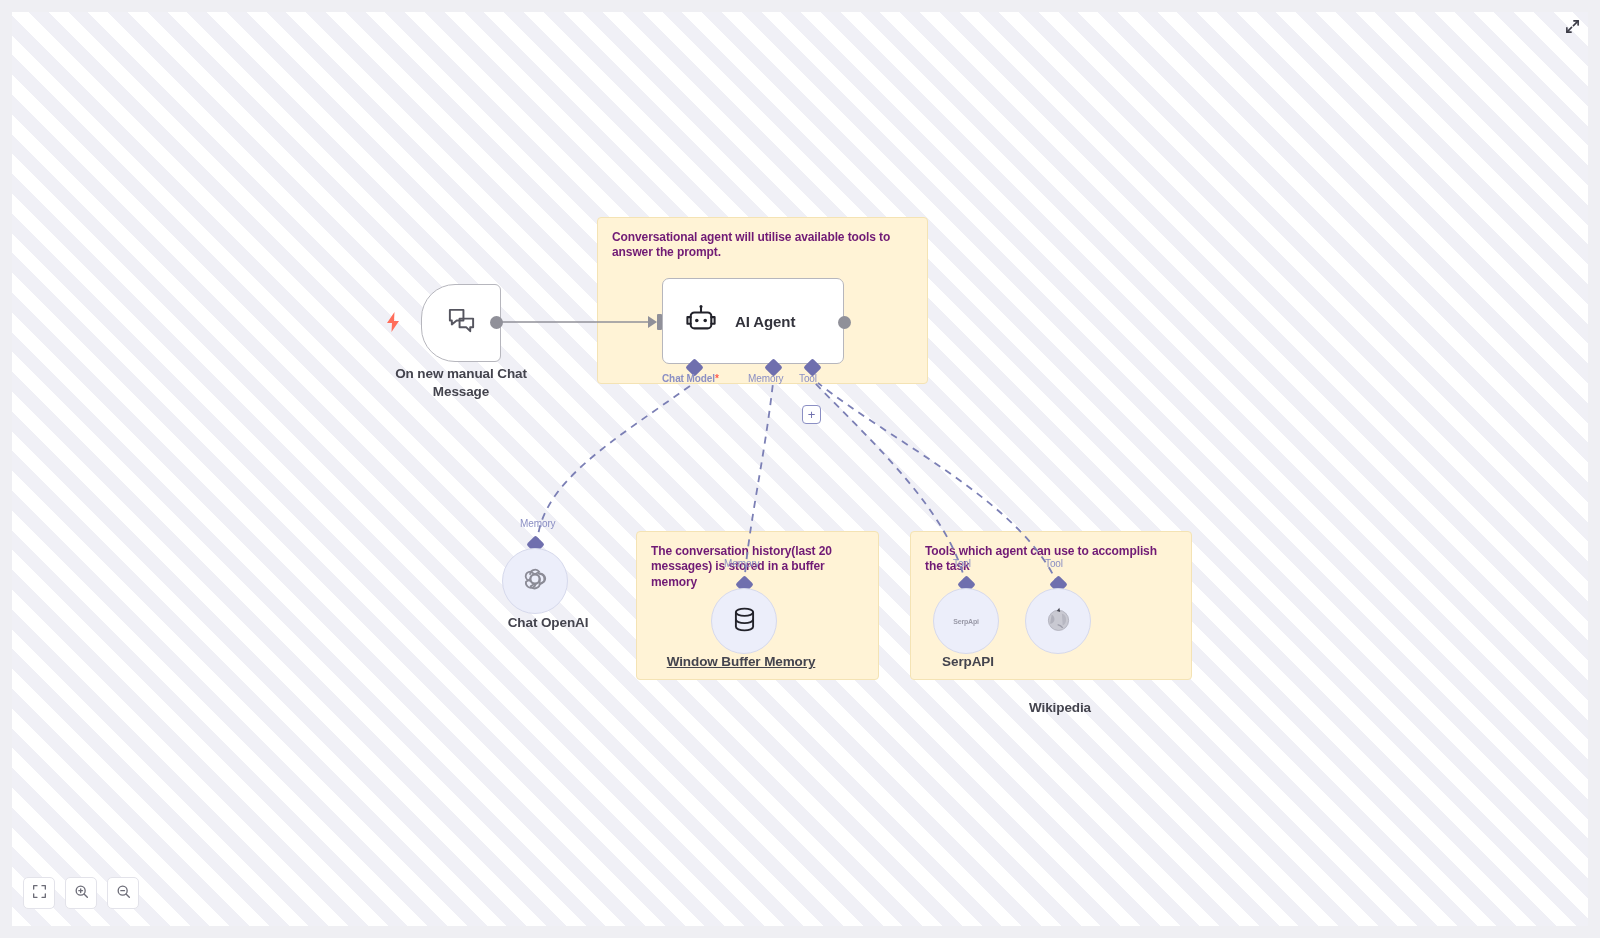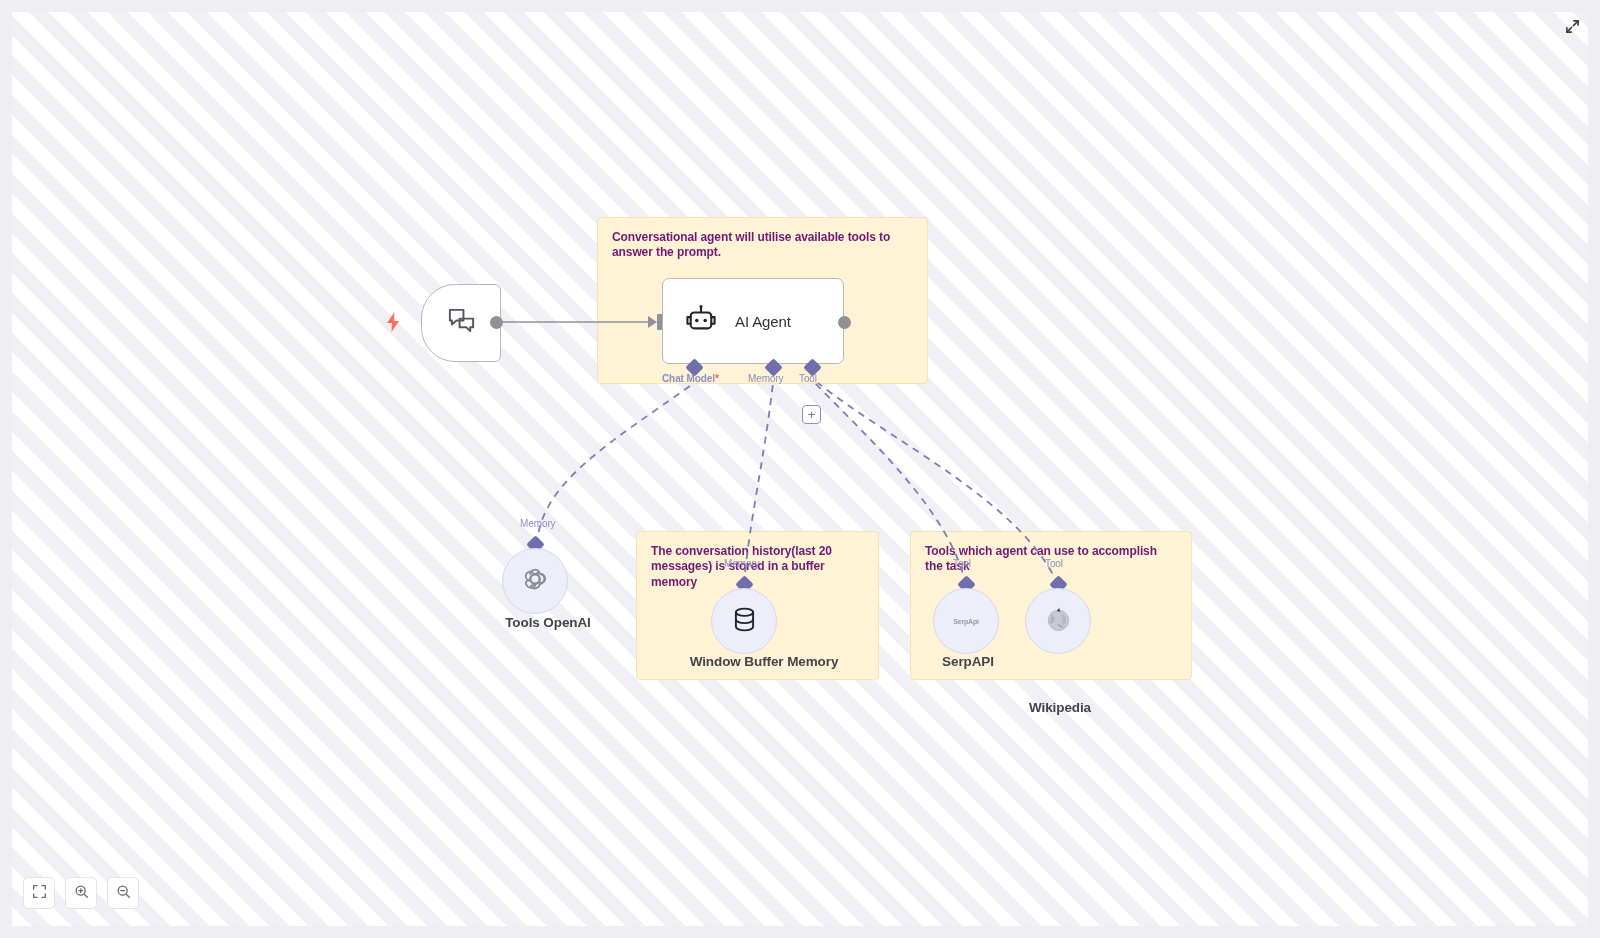--- a/index.html
+++ b/index.html
@@ -68,35 +68,36 @@
   #node-agent {
     left: 650px; top: 266px; width: 182px; height: 86px;
     border-radius: 7px;
     padding-left: 22px;
     gap: 18px;
   }
   .node-title {
     font-size: 15px;
     color: #33333c;
     letter-spacing: -0.1px;
+    font-weight: bold;
   }
 
   
   .node-caption {
     position: absolute;
     text-align: center;
     font-size: 13.5px;
     font-weight: bold;
     color: #44444e;
     line-height: 1.3;
     letter-spacing: -0.1px;
   }
   #caption-trigger  { left: 361px; top: 353px; width: 176px; }
   #caption-openai   { left: 448px; top: 602px; width: 176px; }
-  #caption-memory   { left: 664px; top: 641px; width: 176px; }
+  #caption-memory   { left: 641px; top: 641px; width: 176px; text-decoration: underline; }
   #caption-serpapi  { left: 868px; top: 641px; width: 176px; }
   #caption-wikipedia{ left: 960px; top: 641px; width: 176px; margin-top: 46px; }
 
   
   .node-sub {
     position: absolute;
     width: 66px; height: 66px;
     border-radius: 50%;
     background: #eceefa;
     border: 1.5px solid #d6d9ec;
@@ -250,20 +251,21 @@
 
   <div class="node-main" id="node-trigger">
     <span>
       <svg viewBox="0 0 32 32" width="31" height="31" fill="none" stroke="#55555f" stroke-width="2" stroke-linecap="round" stroke-linejoin="round">
         <path d="M4 4 h14 v11 h-7 l-5 4 v-4 h-2 z"></path>
         <path d="M14 13 h14 v9 h-3 v4 l-4 -4 h-7 z"></path>
       </svg>
     </span>
   </div>
   <div class="port-out" style="left:478px; top:304px;"></div>
+  <div class="node-caption" id="caption-trigger">On new manual Chat Message</div>
 
   <div class="port-in-arrow" style="left:636px; top:304px;"></div>
   <div class="port-in-bar" style="left:645px; top:302px;"></div>
 
   <div class="node-main" id="node-agent">
     <span>
       <svg viewBox="0 0 34 32" width="32" height="30" fill="none" stroke="#22222a" stroke-width="2.2" stroke-linecap="round" stroke-linejoin="round">
         <path d="M17 3 v5"></path>
         <circle cx="17" cy="2.6" r="1.6" fill="#22222a" stroke="none"></circle>
         <rect x="6" y="9" width="22" height="17" rx="4"></rect>
@@ -302,21 +304,21 @@
         <circle cx="20" cy="20" r="5.5"></circle>
         <path d="M20 14.5 A5.5 5.5 0 0 1 25.5 20 L25.5 26 A6 6 0 0 0 31 20 A6 6 0 0 0 25.5 14"></path>
         <path d="M25.5 20 A5.5 5.5 0 0 1 20 25.5 L14.8 28.6 A6 6 0 0 0 22 30.5 A6 6 0 0 0 25.8 25.7"></path>
         <path d="M20 25.5 A5.5 5.5 0 0 1 14.5 20 L9.4 23.2 A6 6 0 0 0 17.5 30 A6 6 0 0 0 20.8 26.2"></path>
         <path d="M14.5 20 A5.5 5.5 0 0 1 20 14.5 L25 11.5 A6 6 0 0 0 17.8 9.5 A6 6 0 0 0 14.2 14.3"></path>
         <path d="M20 14.5 L14.8 11.4 A6 6 0 0 0 9 16.8 A6 6 0 0 0 14.3 22.2"></path>
         <path d="M25.5 26 L31 22.8 A6 6 0 0 0 30.7 16 A6 6 0 0 0 24.5 13.6"></path>
       </svg>
     </span>
   </div>
-  <div class="node-caption" id="caption-openai">Tools OpenAI</div>
+  <div class="node-caption" id="caption-openai">Chat OpenAI</div>
 
   <div class="port-diamond" style="left:726px; top:566px;"></div>
   <div class="port-label" style="left:712px; top:546px;">Memory</div>
 
   <div class="node-sub" id="node-memory">
     <span>
       <svg viewBox="0 0 32 32" width="29" height="29" fill="none" stroke="#22222a" stroke-width="2.1" stroke-linecap="round" stroke-linejoin="round">
         <ellipse cx="16" cy="8" rx="9.5" ry="4"></ellipse>
         <path d="M6.5 8 v16 a9.5 4 0 0 0 19 0 V8"></path>
         <path d="M6.5 16 a9.5 4 0 0 0 19 0"></path>

